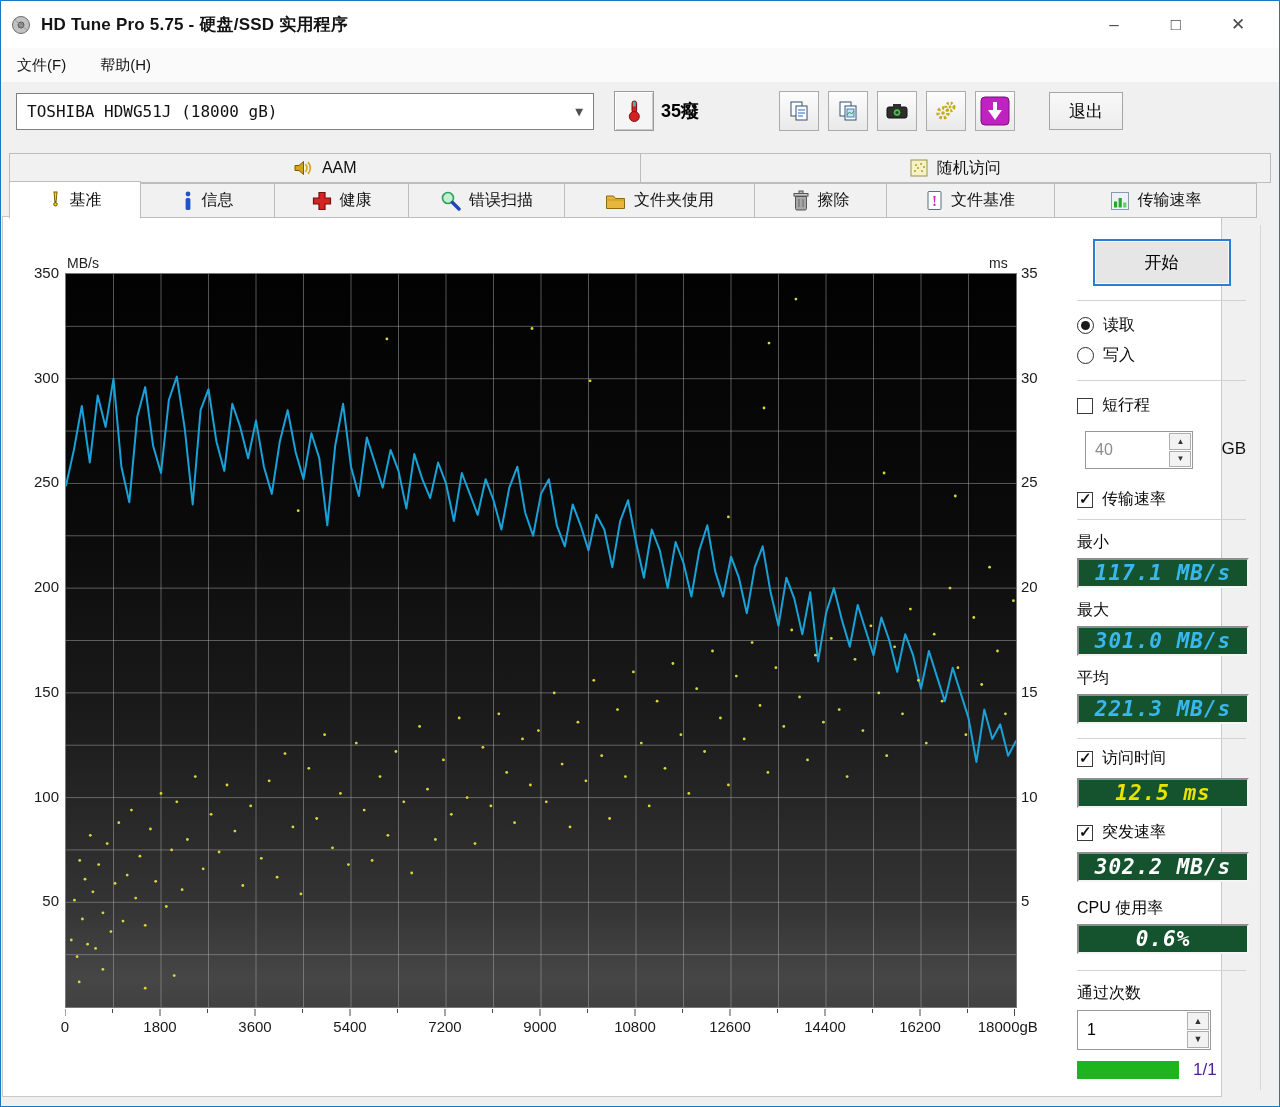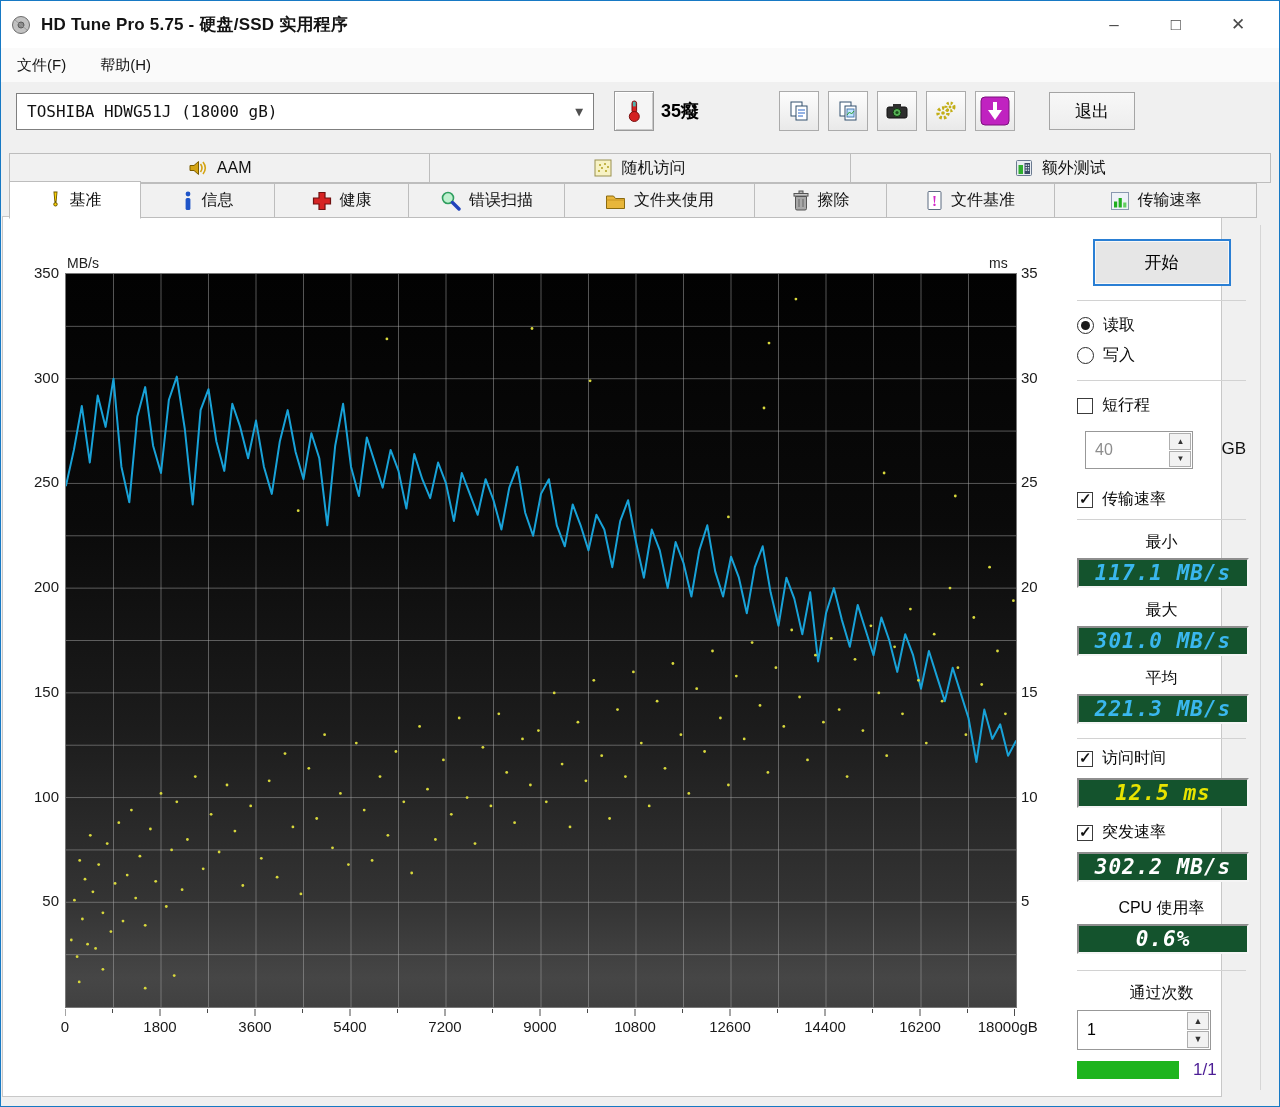--- a/index.html
+++ b/index.html
@@ -16,21 +16,21 @@
   .menubar{height:34px;background:#fafafa;display:flex;align-items:center;padding:0 16px;gap:34px;font-size:15px;color:#141414;}
 
   
   .toolbar{height:58px;display:flex;align-items:center;padding:0 15px;background:#f0f0f0;}
   .combo{width:578px;height:37px;background:#fff;border:1px solid #7f7f7f;display:flex;align-items:center;padding:0 10px;font-family:"DejaVu Sans Mono",monospace;font-size:16px;color:#111;}
   .combo .chev{margin-left:auto;color:#505050;font-size:13px;}
   .temp-btn{width:40px;height:40px;margin-left:20px;background:#f5f5f5;border:1px solid #9a9a9a;box-shadow:inset 1px 1px 0 #ffffff,inset -1px -1px 0 #c9c9c9;display:flex;align-items:center;justify-content:center;}
   .temp-label{font-size:18px;font-weight:700;color:#000;margin-left:7px;width:52px;}
   .tool-group{display:flex;gap:9px;margin-left:66px;}
   .tool-btn{width:40px;height:40px;border:1px solid #ababab;background:linear-gradient(#fdfdfd,#e9e9e9);display:flex;align-items:center;justify-content:center;}
-  .exit-btn{width:86px;height:38px;margin-left:34px;border:1px solid #a5a5a5;background:linear-gradient(#f8f8f8,#ededed);font-size:17px;color:#000;display:flex;align-items:center;justify-content:center;font-family:"Liberation Sans",sans-serif;}
+  .exit-btn{width:74px;height:38px;margin-left:34px;border:1px solid #a5a5a5;background:linear-gradient(#f8f8f8,#ededed);font-size:17px;color:#000;display:flex;align-items:center;justify-content:center;font-family:"Liberation Sans",sans-serif;}
 
   
   .tabs-top{display:flex;margin:13px 8px 0 8px;height:30px;}
   .tab-top{flex:1;background:#f1f1f1;border:1px solid #bdbdbd;border-right:none;display:flex;align-items:center;justify-content:center;gap:9px;font-size:16px;color:#111;}
   .tab-top:last-child{border-right:1px solid #bdbdbd;}
   .tabs-main{display:flex;margin:0 8px;height:35px;position:relative;z-index:3;align-items:flex-end;}
   .tab{height:35px;background:#f1f1f1;border:1px solid #bdbdbd;border-left:none;display:flex;align-items:center;justify-content:center;gap:8px;font-size:16px;color:#111;}
   .tab:first-child{border-left:1px solid #bdbdbd;}
   .tab.active{height:38px;background:#ffffff;border-left:1px solid #bdbdbd;border-bottom:1px solid #ffffff;margin-bottom:-1px;}
   .tabs-main .tab:nth-child(1){width:132px;}
@@ -68,21 +68,21 @@
   .radio.sel::after{content:"";position:absolute;inset:3px;border-radius:50%;background:#1a1a1a;}
   .checkbox{width:16px;height:16px;min-width:16px;border:1px solid #3c3c3c;background:#fff;position:relative;}
   .checkbox.checked::after{content:"\2713";position:absolute;left:1px;top:-3px;font-size:15px;font-weight:700;color:#111;}
   .spin{display:flex;width:116px;height:38px;border:1px solid #989898;background:#fff;margin-top:6px;}
   .spin .val{flex:1;display:flex;align-items:center;padding-left:9px;font-size:16px;}
   .spin .val.dim{color:#8d8d8d;}
   .spin .btns{width:24px;display:flex;flex-direction:column;padding:1px;gap:1px;}
   .spin .btns div{flex:1;display:flex;align-items:center;justify-content:center;font-size:8px;color:#333;background:#f2f2f2;border:1px solid #aeaeae;}
   .gb-row{display:flex;align-items:center;gap:28px;padding-left:8px;}
   .gb-unit{font-size:17px;color:#111;margin-top:4px;}
-  .stat-label{font-size:16px;color:#0a0a0a;margin:12px 0 5px 0;text-align:center;}
+  .stat-label{font-size:16px;color:#0a0a0a;margin:12px 0 5px 0;}
   .lcd{width:172px;height:30px;background:#14532d;border-top:2px solid #8e8e8e;border-left:2px solid #8e8e8e;border-right:2px solid #f4f4f4;border-bottom:2px solid #f4f4f4;display:flex;align-items:center;justify-content:center;font-family:"DejaVu Sans Mono",monospace;font-weight:700;font-style:italic;font-size:21px;letter-spacing:1px;}
   .lcd.cyan{color:var(--lcd_cyan);}
   .lcd.yellow{color:var(--lcd_yellow);}
   .lcd.white{color:var(--lcd_white);}
   .spin.pass{width:134px;height:40px;margin-top:6px;}
   .spin.pass .btns div{font-size:9px;}
   .progress-row{position:absolute;left:16px;bottom:10px;display:flex;align-items:center;gap:14px;}
   .progress{width:102px;height:18px;background:var(--progress_green);}
   .progress-text{font-size:17px;color:#4c1d95;}
 
@@ -201,36 +201,20 @@
             <rect x="1" y="1" width="16" height="16" fill="#f7f2c4" stroke="#9a9150"></rect>
             <circle cx="5" cy="12" r="1" fill="#b0a020"></circle>
             <circle cx="8" cy="9" r="1" fill="#b0a020"></circle>
             <circle cx="12" cy="12" r="1" fill="#b0a020"></circle>
             <circle cx="6" cy="6" r="1" fill="#b0a020"></circle>
             <circle cx="11" cy="5" r="1" fill="#b0a020"></circle>
             <circle cx="14" cy="8" r="1" fill="#b0a020"></circle>
           </svg>
       </span>
       <span>随机访问</span>
-    </div>
-    <div class="tab-top">
-      <span class="ic">
-        <svg width="18" height="18" viewBox="0 0 18 18">
-            <rect x="1.5" y="1.5" width="15" height="15" rx="1" fill="#e8ecf2" stroke="#6a7a90"></rect>
-            <rect x="3.5" y="6" width="4.5" height="9" fill="#2fae2f"></rect>
-            <rect x="9.5" y="4" width="5.5" height="11" fill="#3a4a66"></rect>
-            <rect x="10.5" y="5.5" width="1.4" height="1.4" fill="#dfe6ef"></rect>
-            <rect x="12.8" y="5.5" width="1.4" height="1.4" fill="#dfe6ef"></rect>
-            <rect x="10.5" y="8" width="1.4" height="1.4" fill="#dfe6ef"></rect>
-            <rect x="12.8" y="8" width="1.4" height="1.4" fill="#dfe6ef"></rect>
-            <rect x="10.5" y="10.5" width="1.4" height="1.4" fill="#dfe6ef"></rect>
-            <rect x="12.8" y="10.5" width="1.4" height="1.4" fill="#dfe6ef"></rect>
-          </svg>
-      </span>
-      <span>额外测试</span>
     </div>
   </div>
 
   <div class="tabs-main">
     <div class="tab active">
       <span class="ic">
         <svg width="13" height="22" viewBox="0 0 13 22">
             <text x="6.5" y="17" text-anchor="middle" font-size="21" font-weight="bold" fill="#ffd200" stroke="#6e5a00" stroke-width="0.9" font-family="Liberation Serif, serif">!</text>
           </svg>
       </span>

